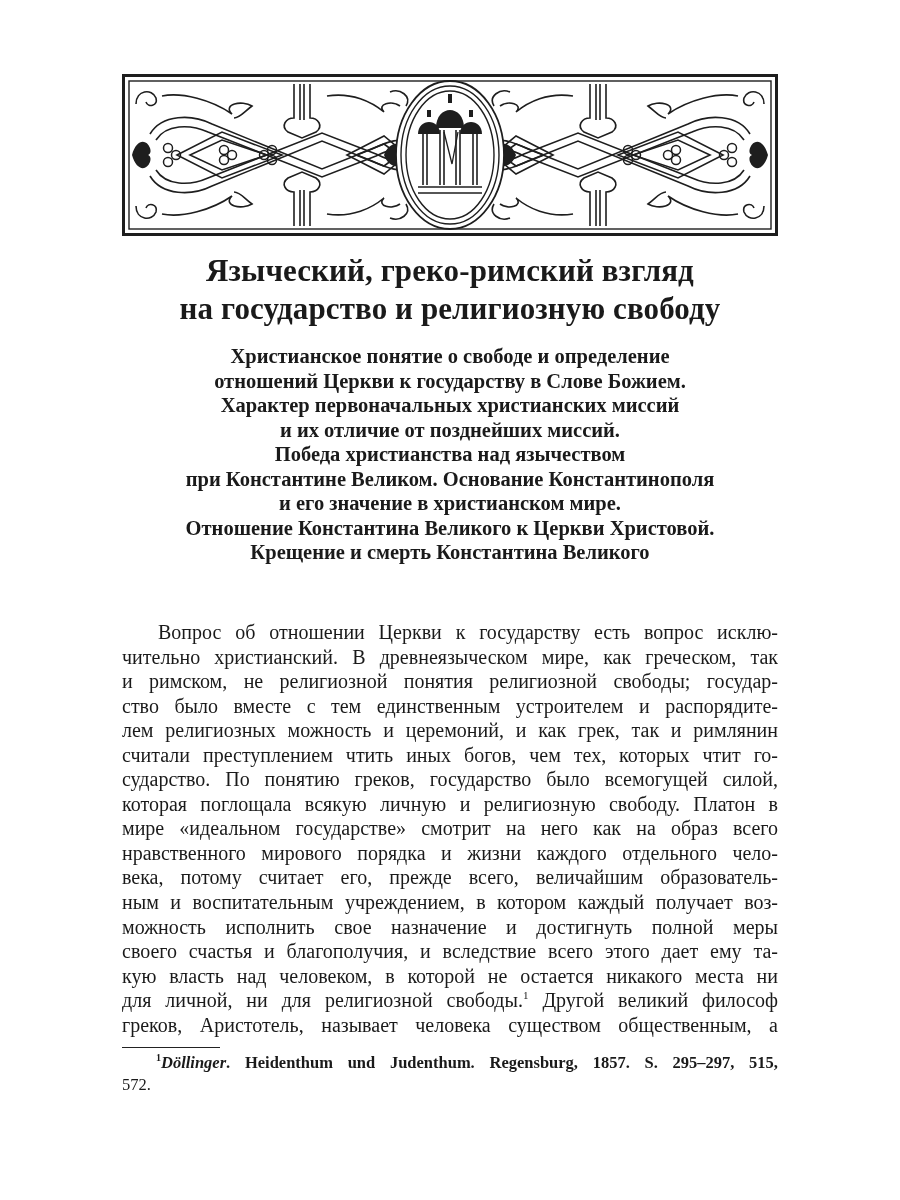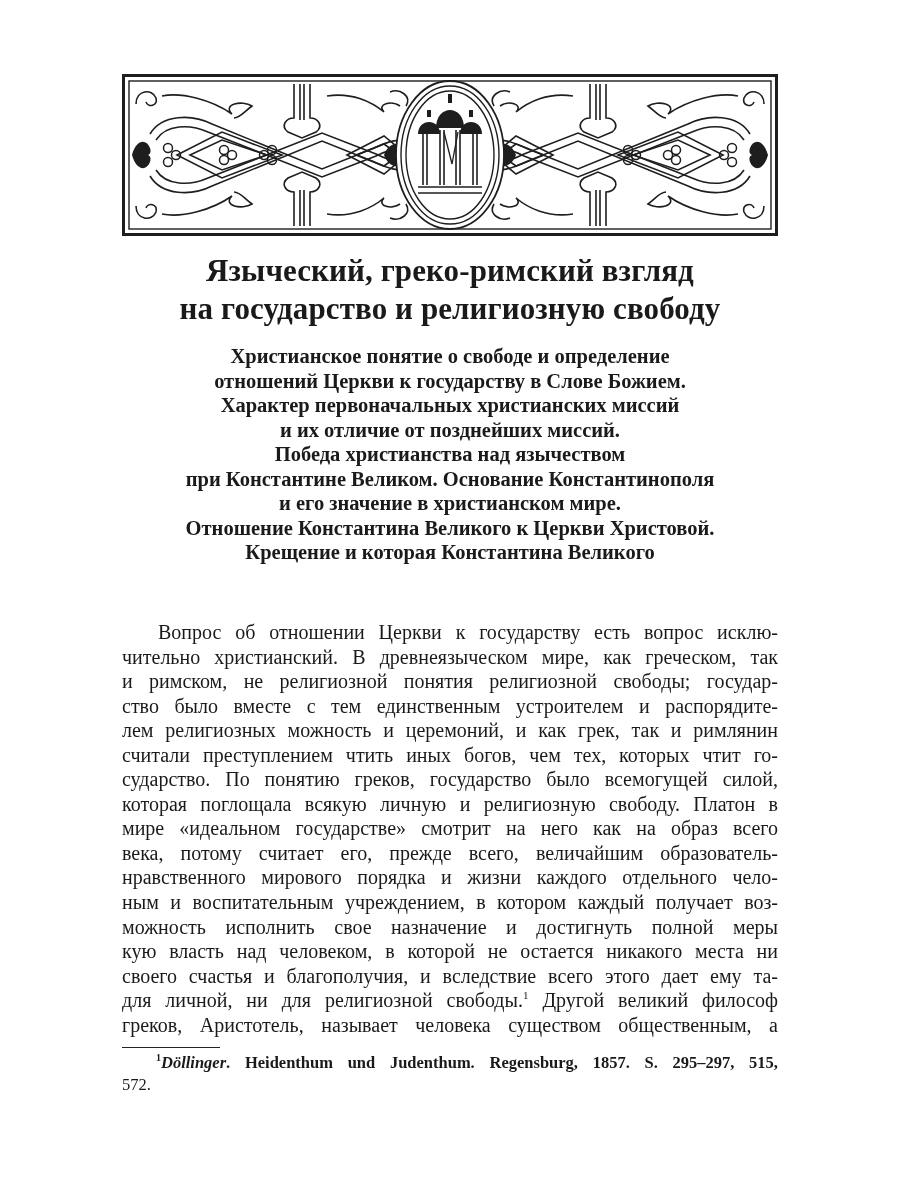--- a/index.html
+++ b/index.html
@@ -251,39 +251,39 @@
 
   <div class="subtitle">
     <div>Христианское понятие о свободе и определение</div>
     <div>отношений Церкви к государству в Слове Божием.</div>
     <div>Характер первоначальных христианских миссий</div>
     <div>и их отличие от позднейших миссий.</div>
     <div>Победа христианства над язычеством</div>
     <div>при Константине Великом. Основание Константинополя</div>
     <div>и его значение в христианском мире.</div>
     <div>Отношение Константина Великого к Церкви Христовой.</div>
-    <div>Крещение и которая Константина Великого</div>
+    <div>Крещение и смерть Константина Великого</div>
   </div>
 
   <div class="body-text">
     <span class="body-line indent">Вопрос об отношении Церкви к государству есть вопрос исклю-</span>
     <span class="body-line">чительно христианский. В древнеязыческом мире, как греческом, так</span>
     <span class="body-line">и римском, не религиозной понятия религиозной свободы; государ-</span>
     <span class="body-line">ство было вместе с тем единственным устроителем и распорядите-</span>
     <span class="body-line">лем религиозных можность и церемоний, и как грек, так и римлянин</span>
     <span class="body-line">считали преступлением чтить иных богов, чем тех, которых чтит го-</span>
     <span class="body-line">сударство. По понятию греков, государство было всемогущей силой,</span>
     <span class="body-line">которая поглощала всякую личную и религиозную свободу. Платон в</span>
     <span class="body-line">мире «идеальном государстве» смотрит на него как на образ всего</span>
+    <span class="body-line">нравственного мирового порядка и жизни каждого отдельного чело-</span>
     <span class="body-line">века, потому считает его, прежде всего, величайшим образователь-</span>
-    <span class="body-line">нравственного мирового порядка и жизни каждого отдельного чело-</span>
     <span class="body-line">ным и воспитательным учреждением, в котором каждый получает воз-</span>
     <span class="body-line">можность исполнить свое назначение и достигнуть полной меры</span>
+    <span class="body-line">своего счастья и благополучия, и вследствие всего этого дает ему та-</span>
     <span class="body-line">кую власть над человеком, в которой не остается никакого места ни</span>
-    <span class="body-line">своего счастья и благополучия, и вследствие всего этого дает ему та-</span>
     <span class="body-line"><span>для личной, ни для религиозной свободы.</span><sup class="fnref">1</sup><span> Другой великий философ</span></span>
     <span class="body-line">греков, Аристотель, называет человека существом общественным, а</span>
   </div>
 
   <div class="fn-rule"></div>
 
   <div class="footnote">
     <span class="fn-line first"><sup>1</sup><i>Döllinger</i><span>. Heidenthum und Judenthum. Regensburg, 1857. S. 295–297, 515,</span></span>
     <span class="fn-line">572.</span>
   </div>

